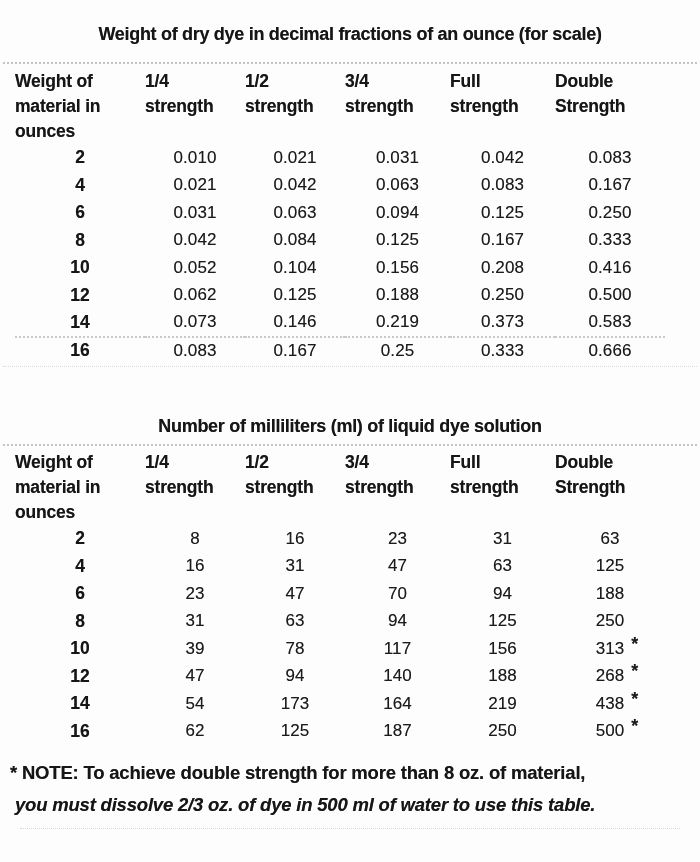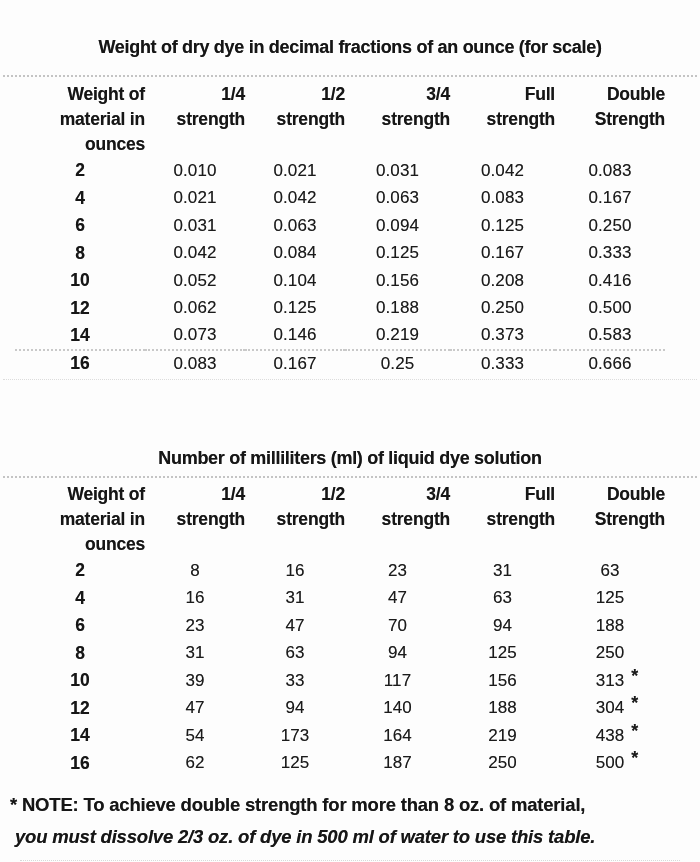--- a/index.html
+++ b/index.html
@@ -3,38 +3,38 @@
 <meta charset="utf-8">
 <style>
   * { margin:0; padding:0; box-sizing:border-box; }
   html,body { width:700px; height:862px; }
   body {
     background:#fdfdfd;
     color:#161616;
     font-family:"Liberation Sans","DejaVu Sans",sans-serif;
     -webkit-font-smoothing:antialiased;
   }
-  .page { position:relative; width:700px; height:862px; padding-top:36px; overflow:hidden; }
+  .page { position:relative; width:700px; height:862px; padding-top:23px; overflow:hidden; }
 
   .doc-title {
     text-align:center; font-weight:700; font-size:18px; line-height:22px;
     letter-spacing:-0.3px; text-shadow:0 0 .6px rgba(0,0,0,.55);
   }
-  .title2-block { margin-top:64px; }
+  .title2-block { margin-top:45px; }
   .title2-block .doc-title { line-height:28px; }
 
   .rule { border-top:2px dotted #c4c4c4; margin-left:3px; margin-right:3px; }
   .rule-under-title1 { margin-top:17px; }
   .rule-after-table1 { margin-top:2px; border-top:1.5px dotted #dcdcdc; }
   .rule-under-subtitle { margin-top:4px; }
   .rule-bottom { margin-top:7px; border-top:1.5px dotted #d9d9d9; margin-left:20px; margin-right:20px; }
 
   table.grid { border-collapse:collapse; table-layout:fixed; width:650px; margin-left:15px; margin-top:5px; }
   table.grid.second { margin-top:4px; }
-  .grid th { vertical-align:top; padding:0; text-align:right; }
+  .grid th { vertical-align:top; padding:0; text-align:left; }
   .hl {
     display:block; line-height:25px; font-weight:700; font-size:17.5px;
     letter-spacing:-0.2px; text-shadow:0 0 .6px rgba(0,0,0,.5);
   }
   .grid td { height:27.5px; padding:0; text-align:center; vertical-align:middle; font-size:17px; }
   td.lbl { font-weight:700; font-size:17.5px; text-shadow:0 0 .6px rgba(0,0,0,.5); }
   td.num { font-weight:400; color:#1b1b1b; text-shadow:0 0 .5px rgba(0,0,0,.45); letter-spacing:0.1px; }
   tr.sep td { border-top:2px dotted #c9c9c9; }
   td.starcell .v { display:inline-block; }
   .star { position:absolute; margin-left:7px; margin-top:-5px; font-weight:700; font-size:18px; }
@@ -234,32 +234,32 @@
         <td class="lbl">8</td>
         <td class="num">31</td>
         <td class="num">63</td>
         <td class="num">94</td>
         <td class="num">125</td>
         <td class="num starcell"><span class="v">250</span><span class="star"></span></td>
       </tr>
       <tr>
         <td class="lbl">10</td>
         <td class="num">39</td>
-        <td class="num">33</td>
+        <td class="num">78</td>
         <td class="num">117</td>
         <td class="num">156</td>
         <td class="num starcell"><span class="v">313</span><span class="star">*</span></td>
       </tr>
       <tr>
         <td class="lbl">12</td>
         <td class="num">47</td>
         <td class="num">94</td>
         <td class="num">140</td>
         <td class="num">188</td>
-        <td class="num starcell"><span class="v">304</span><span class="star">*</span></td>
+        <td class="num starcell"><span class="v">268</span><span class="star">*</span></td>
       </tr>
       <tr>
         <td class="lbl">14</td>
         <td class="num">54</td>
         <td class="num">173</td>
         <td class="num">164</td>
         <td class="num">219</td>
         <td class="num starcell"><span class="v">438</span><span class="star">*</span></td>
       </tr>
       <tr>

